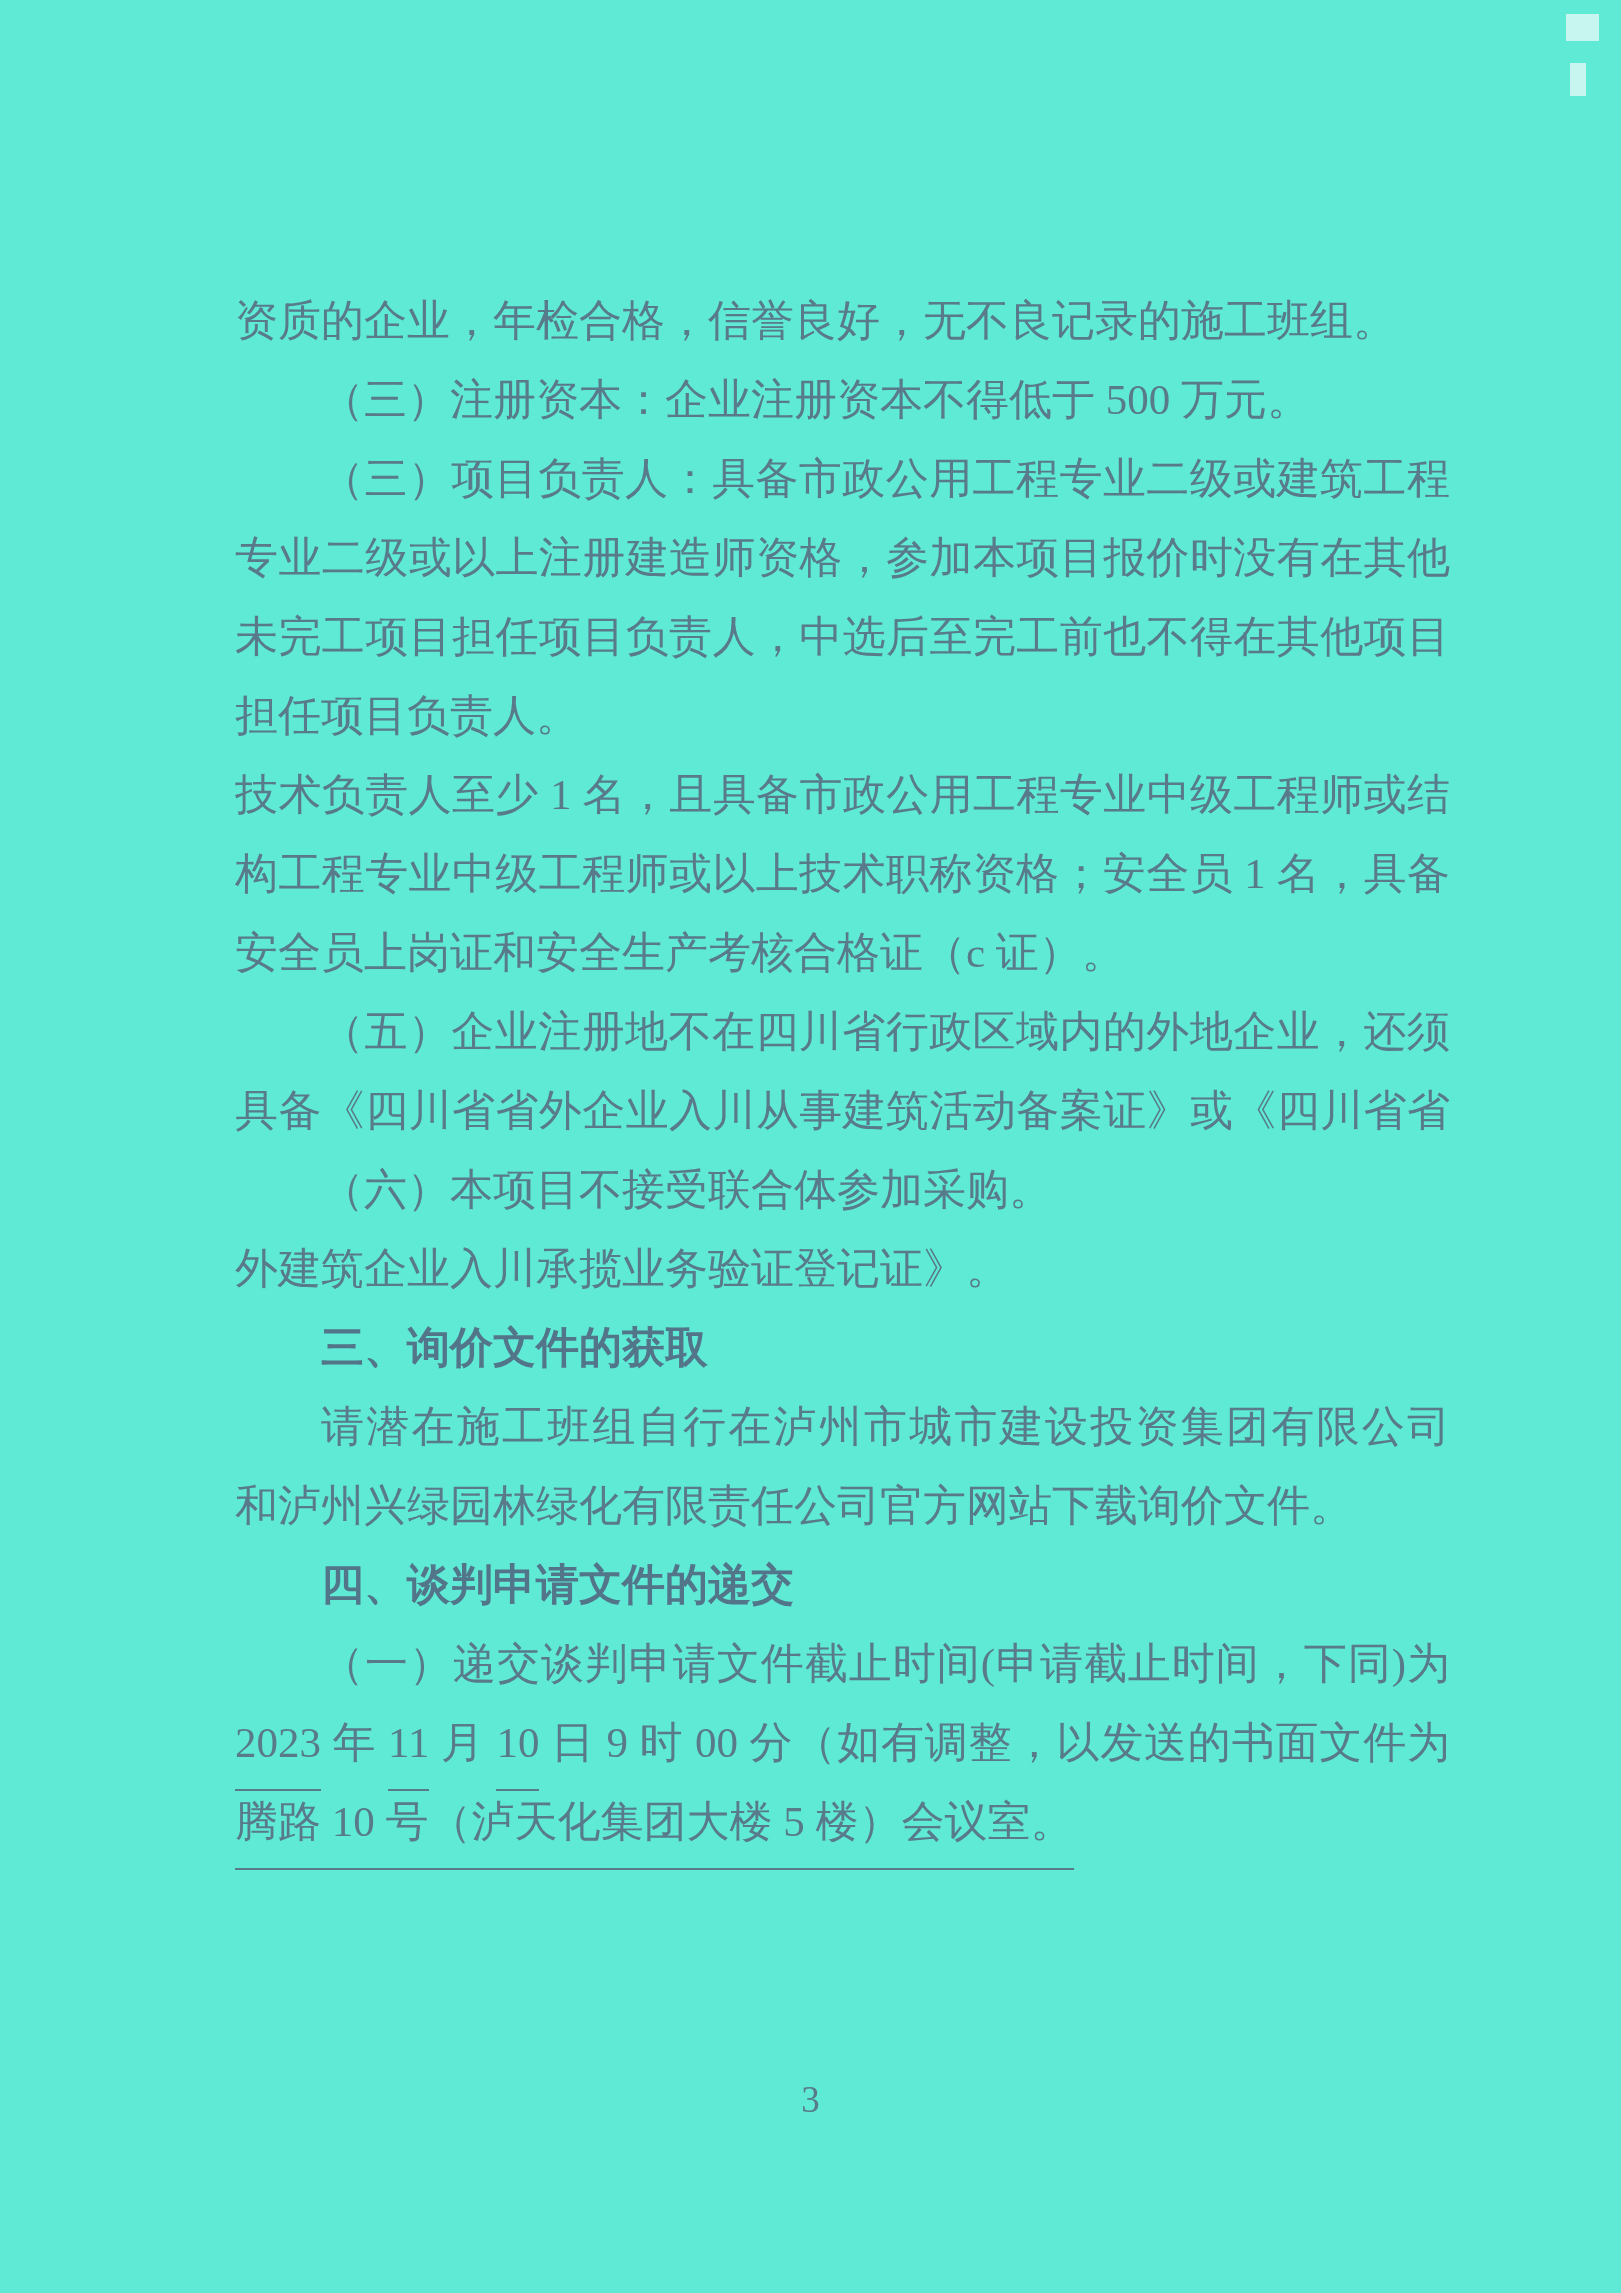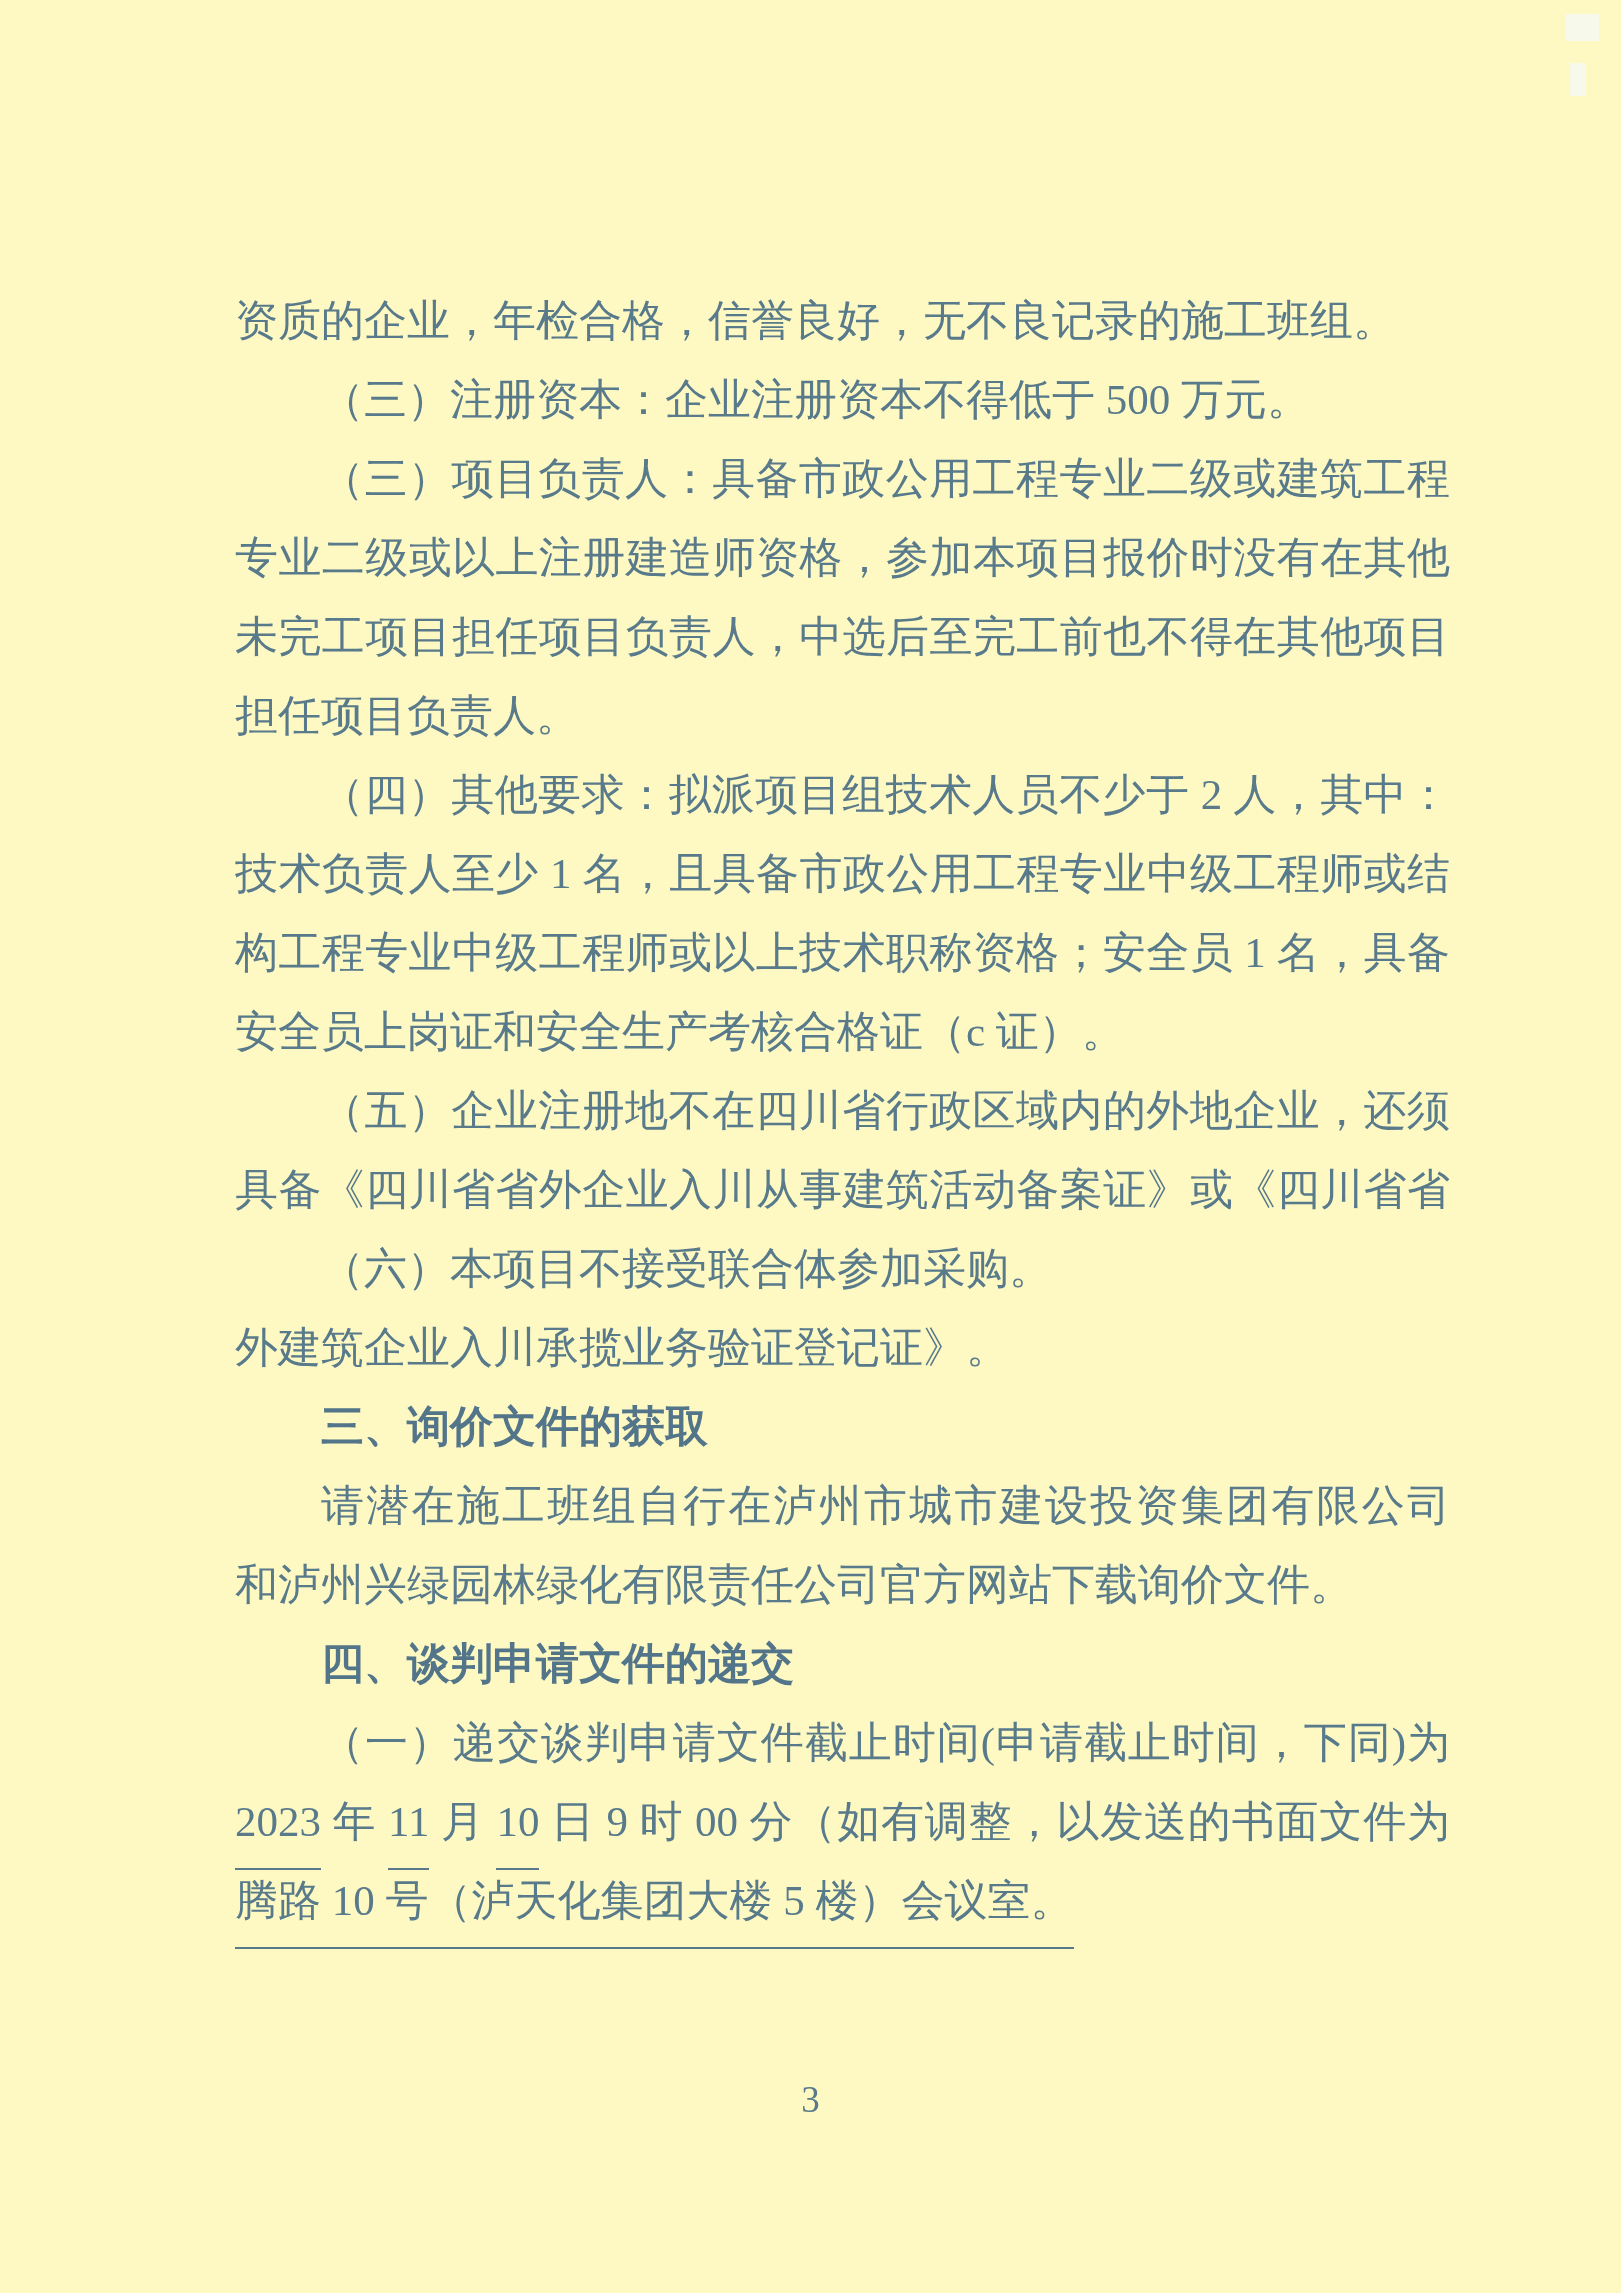--- a/index.html
+++ b/index.html
@@ -5,21 +5,21 @@
   html,body{margin:0;padding:0;}
   body{
     width:1621px;height:2294px;
     background:#ffffff;
     font-family:"Liberation Serif","DejaVu Serif",serif;
     overflow:hidden;
   }
   .page{
     position:relative;
     width:1621px;height:2294px;
-    background:#fef9c3;
+    background:#5eead4;
   }
   .scan-artifact{
     position:absolute;
     background:#f3f9fc;
     opacity:.7;
     pointer-events:none;
   }
   .artifact-1{left:1566px;top:13.7px;width:33px;height:27.4px;}
   .artifact-2{left:1570px;top:63px;width:15.7px;height:33px;}
   .content{
@@ -66,21 +66,20 @@
 <div class="page">
   <div class="scan-artifact artifact-1"></div>
   <div class="scan-artifact artifact-2"></div>
   <div class="content">
       <div class="line"><span>资质的企业，年检合格，信誉良好，无不良记录的施工班组。</span></div>
       <div class="line indent"><span>（三）注册资本：企业注册资本不得低于 500 万元。</span></div>
       <div class="line indent justify"><span>（三）项目负责人：具备市政公用工程专业二级或建筑工程</span></div>
       <div class="line justify"><span>专业二级或以上注册建造师资格，参加本项目报价时没有在其他</span></div>
       <div class="line justify"><span>未完工项目担任项目负责人，中选后至完工前也不得在其他项目</span></div>
       <div class="line"><span>担任项目负责人。</span></div>
-      <div class="line indent justify"><span>（四）其他要求：拟派项目组技术人员不少于 2 人，其中：</span></div>
       <div class="line justify"><span>技术负责人至少 1 名，且具备市政公用工程专业中级工程师或结</span></div>
       <div class="line justify"><span>构工程专业中级工程师或以上技术职称资格；安全员 1 名，具备</span></div>
       <div class="line"><span>安全员上岗证和安全生产考核合格证（c 证）。</span></div>
       <div class="line indent justify"><span>（五）企业注册地不在四川省行政区域内的外地企业，还须</span></div>
       <div class="line justify"><span>具备《四川省省外企业入川从事建筑活动备案证》或《四川省省</span></div>
       <div class="line indent"><span>（六）本项目不接受联合体参加采购。</span></div>
       <div class="line"><span>外建筑企业入川承揽业务验证登记证》。</span></div>
       <div class="line indent bold"><span>三、询价文件的获取</span></div>
       <div class="line indent justify"><span>请潜在施工班组自行在泸州市城市建设投资集团有限公司</span></div>
       <div class="line"><span>和泸州兴绿园林绿化有限责任公司官方网站下载询价文件。</span></div>

